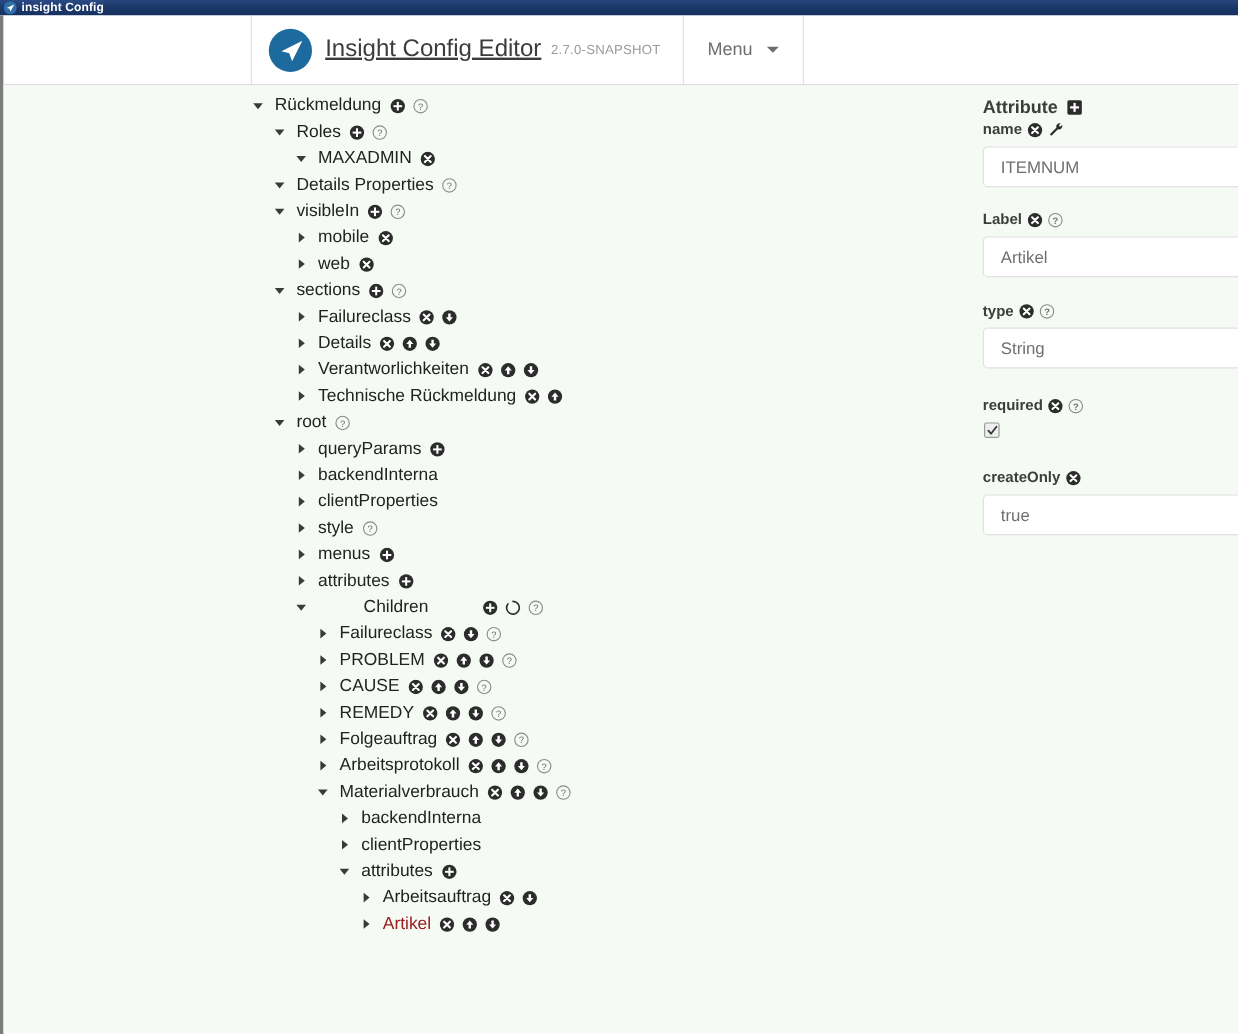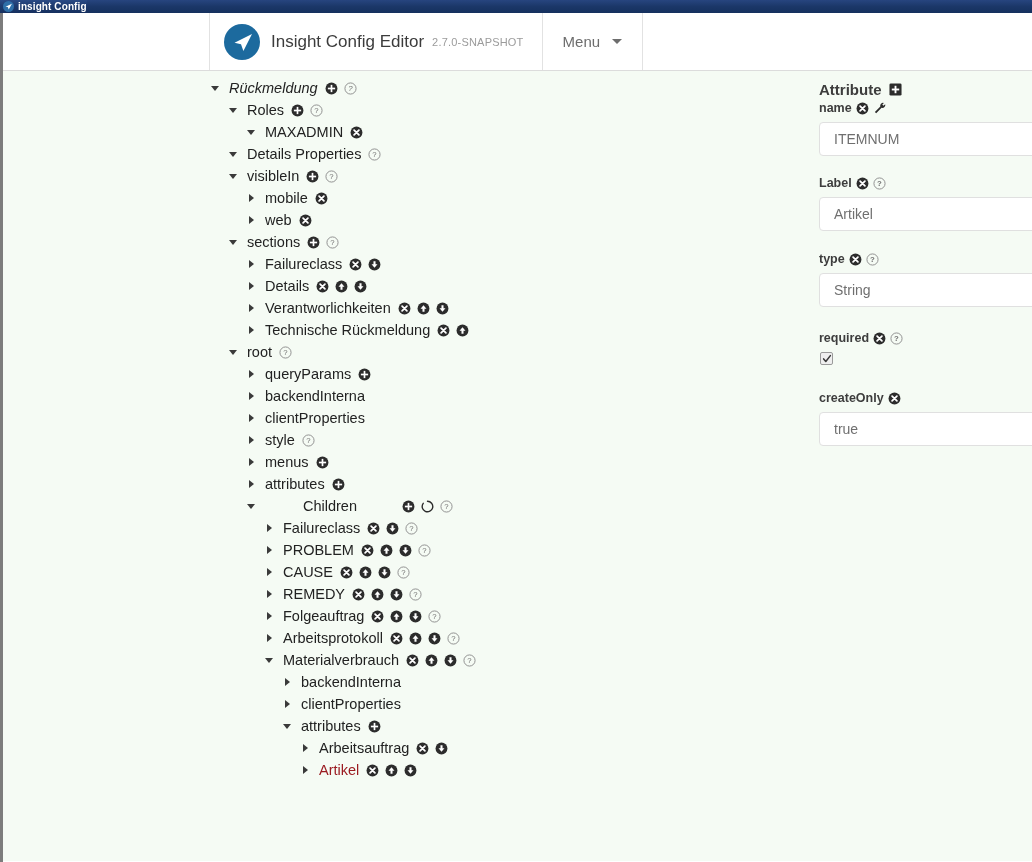--- a/index.html
+++ b/index.html
@@ -66,24 +66,25 @@
     border-right: 1px solid #e2e2e2;
     gap: 11px;
   }
   #brand-logo {
     width: 36px; height: 36px; flex: 0 0 auto;
     border-radius: 50%;
     background: #1c6a9e;
     display: flex; align-items: center; justify-content: center;
   }
   #brand-title {
-    font-size: 17px;
+    font-size: 20px;
     color: #3c3c3c;
     font-weight: normal;
     white-space: nowrap;
+    text-decoration: underline;
   }
   #brand-version {
     font-size: 11px;
     color: #9b9b9b;
     letter-spacing: .2px;
     white-space: nowrap;
     align-self: center;
     margin-left: -3px;
   }
   #menu-btn {
@@ -251,21 +252,21 @@
       <span class="caret-down"></span>
     </div>
 
     <div id="header-right-fill"></div>
   </div>
 
   <div id="appbody">
     <div id="left-gutter"></div>
 
     <div id="tree">
-        <div class="node" style="padding-left: 0px; font-style: italic;">
+        <div class="node" style="padding-left: 0px;">
           <span class="twisty">
             <span class="tw-open"></span>
           </span>
           <span class="node-label">Rückmeldung</span>
           <span class="icons">
             <span class="ci">
               <svg viewBox="0 0 14 14">
                 <circle cx="7" cy="7" r="6.4" fill="#2c2c2c"></circle>
                 <rect x="6.1" y="3.1" width="1.8" height="7.8" fill="#ffffff"></rect>
                 <rect x="3.1" y="6.1" width="7.8" height="1.8" fill="#ffffff"></rect>

